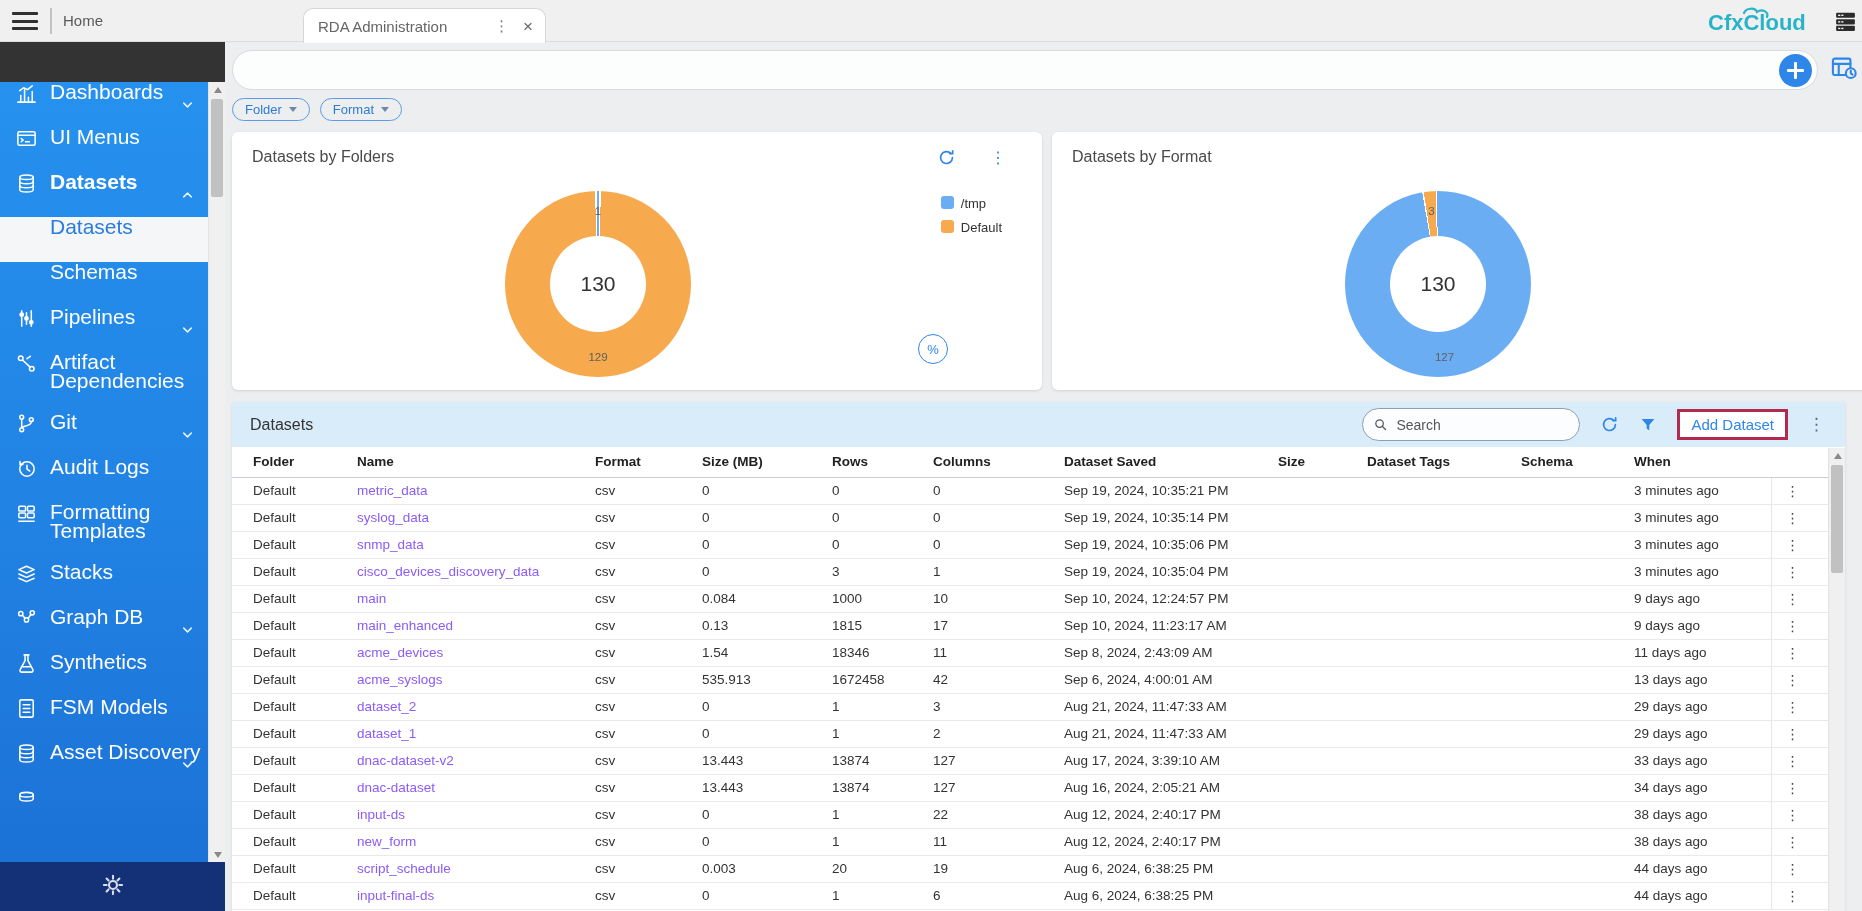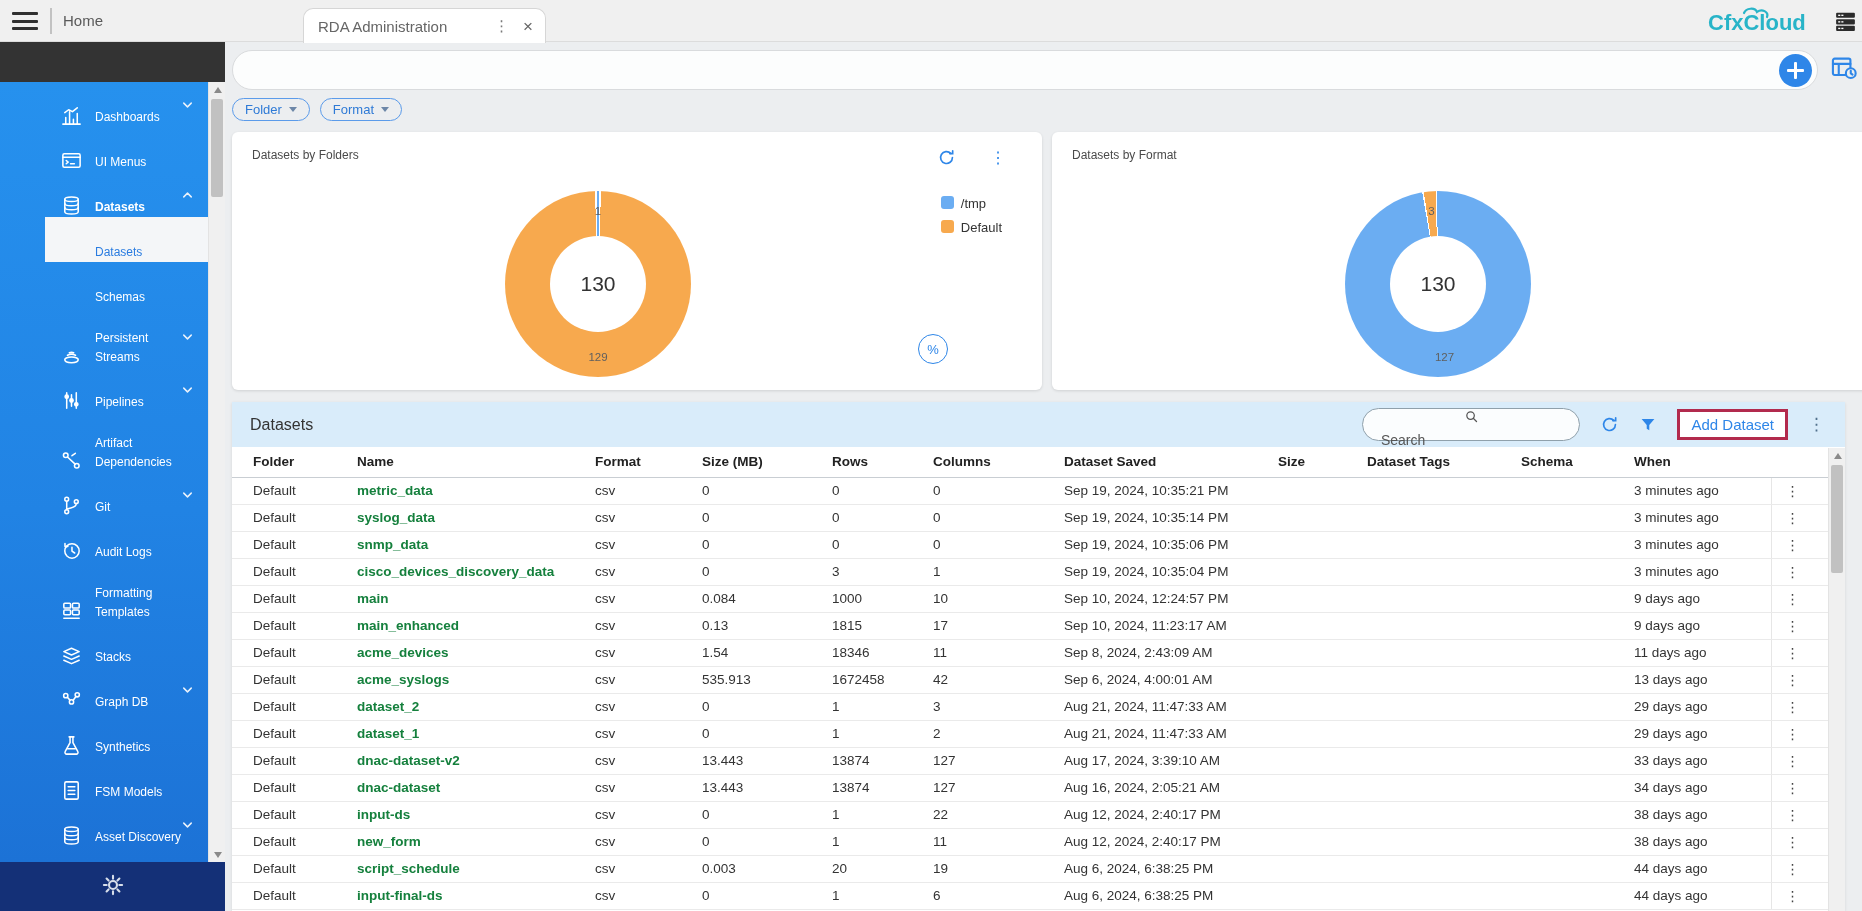--- a/index.html
+++ b/index.html
@@ -15,21 +15,21 @@
   .active-tab { position:absolute; left:303px; top:8px; width:243px; height:35px; background:#fff; border:1px solid #d6d6d6; border-bottom:none; border-radius:10px 10px 0 0; display:flex; align-items:center; padding:0 12px 0 14px; font-size:15px; color:#666; }
   .tab-kebab { margin-left:auto; color:#7a7a7a; font-size:15px; }
   .tab-close { margin-left:14px; color:#666; font-size:17px; line-height:1; }
   .brand { position:absolute; right:34px; top:6px; }
   .server-icon { position:absolute; right:4px; top:9px; }
 
   
   .side-topstrip { position:absolute; left:0; top:42px; width:225px; height:40px; background:#333; z-index:4; }
   .sidebar { position:absolute; left:0; top:82px; width:225px; height:780px; background:linear-gradient(180deg,#2691ee 0%, #2183e4 55%, #1c72d6 100%); overflow:hidden; z-index:4; }
   .side-nav { position:absolute; left:0; top:0; width:208px; }
-  .side-item { position:relative; min-height:45px; display:flex; align-items:flex-end; padding-left:15px; color:#fff; font-size:12px; cursor:pointer;margin-left:45px; }
+  .side-item { position:relative; min-height:45px; display:flex; align-items:flex-start; padding-left:15px; color:#fff; font-size:21px; cursor:pointer; }
   .side-item.twoline { min-height:60px; }
   .side-item .side-icon { width:23px; height:23px; margin-right:12px; flex:0 0 23px; color:#fff; }
   .side-icon svg { width:23px; height:23px; display:block; }
   .side-label { line-height:19px; }
   .side-item.active .side-label { font-weight:bold; }
   .side-item.sub { padding-left:50px; }
   .side-item.sub.active-sub { background:#f4f6f8; color:#2a7ce0; }
   .side-chevron { position:absolute; right:13px; top:50%; transform:translateY(-50%); width:15px; height:15px; color:#e8f1fb; }
   .side-chevron svg { width:15px; height:15px; display:block; }
   .side-chevron.up svg { transform:rotate(180deg); }
@@ -51,21 +51,21 @@
   .add-circle::after { content:""; position:absolute; left:15px; top:8px; width:3px; height:17px; background:#fff; border-radius:1px; }
   .grid-clock { position:absolute; left:1830px; top:54px; width:28px; height:28px; color:#2e86e8; cursor:pointer; z-index:3; }
   .chips { position:absolute; left:232px; top:98px; display:flex; gap:10px; z-index:3; }
   .chip { border:1px solid #5b9bea; color:#2e7ad6; font-size:13px; border-radius:13px; padding:3px 12px; display:flex; align-items:center; gap:7px; cursor:pointer; background:transparent; }
   .chip .caret { width:0; height:0; border-left:4px solid transparent; border-right:4px solid transparent; border-top:5px solid #6d87a8; }
 
   
   .card { position:absolute; top:132px; height:258px; background:#fff; border-radius:6px; box-shadow:0 1px 3px rgba(0,0,0,.12); }
   .card-1 { left:232px; width:810px; }
   .card-2 { left:1052px; width:959px; }
-  .card-title { position:absolute; left:20px; top:16px; font-size:12px; color:#4a4a4a; }
+  .card-title { position:absolute; left:20px; top:16px; font-size:16px; color:#4a4a4a; }
   .card-actions { position:absolute; top:16px; display:flex; align-items:center; gap:34px; }
   .card-1 .card-actions { right:36px; }
   .card-2 .card-actions { right:18px; }
   .icon-refresh { width:19px; height:19px; color:#2e86e8; cursor:pointer; }
   .icon-refresh svg { width:19px; height:19px; display:block; }
   .card-kebab { color:#2e86e8; font-size:16px; cursor:pointer; line-height:1; }
   .donut { position:absolute; top:59px; width:186px; height:186px; border-radius:50%; cursor:pointer; }
   .card-1 .donut { left:273px; }
   .card-2 .donut { left:293px; }
   .donut::after { content:""; position:absolute; inset:45px; background:#fff; border-radius:50%; }
@@ -79,34 +79,34 @@
   .legend-label { font-size:13px; color:#333; }
   .pct-btn { position:absolute; bottom:26px; width:30px; height:30px; border-radius:50%; border:1px solid #2e86e8; background:#fff; color:#2e86e8; font-size:13px; display:flex; align-items:center; justify-content:center; cursor:pointer; }
   .card-1 .pct-btn { right:94px; }
   .card-2 .pct-btn { right:52px; }
 
   
   .section { position:absolute; left:232px; top:402px; width:1613px; height:509px; background:#fff; box-shadow:0 1px 3px rgba(0,0,0,.1); }
   .section-header { height:45px; background:#d9ecfa; display:flex; align-items:center; padding:0 16px 0 18px; }
   .section-title { font-size:16px; color:#333; }
   .controls { margin-left:auto; display:flex; align-items:center; gap:20px; }
-  .tbl-search { width:218px; height:33px; border:1px solid #8fa0ab; border-radius:17px; background:#fbfdfe; display:flex; align-items:center; padding:0 10px; gap:8px;flex-direction:column; }
+  .tbl-search { width:218px; height:33px; border:1px solid #8fa0ab; border-radius:17px; background:#fbfdfe; display:flex; align-items:center; padding:0 10px; gap:8px; }
   .tbl-search svg { width:15px; height:15px; color:#555; flex:0 0 15px; }
   .tbl-search input { flex:1; min-width:0; border:none; outline:none; background:transparent; font-size:14px; color:#333; font-family:"Liberation Sans",sans-serif; }
   .tbl-search input::placeholder { color:#555; opacity:1; }
   .icon-funnel { width:18px; height:18px; color:#2e86e8; cursor:pointer; }
   .icon-funnel svg { width:18px; height:18px; display:block; }
   .add-box { border:3px solid #b22a4d; background:#fff; padding:4px 11px; color:#2e86e8; font-size:15px; cursor:pointer; white-space:nowrap; }
   .sec-kebab { color:#51708c; font-size:17px; cursor:pointer; line-height:1; margin-right:4px; }
 
   table { border-collapse:collapse; table-layout:fixed; width:1596px; }
   th { height:30px; text-align:left; font-size:13.5px; color:#222; font-weight:bold; border-bottom:1px solid #c9ced3; padding:0 8px 0 0; white-space:nowrap; overflow:hidden; }
   td { height:27px; font-size:13.5px; color:#333; border-bottom:1px solid #eaeaea; padding:0 8px 0 0; white-space:nowrap; overflow:hidden; }
   th:first-child, td:first-child { padding-left:21px; }
-  td.name { color:#15803d; cursor:pointer;font-weight:bold; }
+  td.name { color:#8b5cf6; cursor:pointer; }
   th.actions-col, td.actions-col { border-left:1px solid #e6e6e6; padding-left:14px; color:#444; font-size:14px; cursor:pointer; }
   th.actions-col { border-left:none; }
   .tbl-scroll { right:0; top:46px; bottom:0; }
 </style>
 </head>
 <body>
 
 <div class="app-header">
   <div class="hamburger">
       <div></div>
@@ -186,37 +186,20 @@
             <polyline points="6 9 12 15 18 9"></polyline>
           </svg>
         </span>
       </div>
       <div class="side-item sub active-sub">
         <span class="side-label">Datasets</span>
       </div>
       <div class="side-item sub">
         <span class="side-label">Schemas</span>
       </div>
-      <div class="side-item twoline">
-        <span class="side-icon">
-          <svg viewBox="0 0 24 24" fill="none" stroke="currentColor" stroke-width="1.6" stroke-linecap="round" stroke-linejoin="round">
-            <ellipse cx="12" cy="16.5" rx="7" ry="3"></ellipse>
-            <path d="M7.8 11.8a7.5 5.5 0 0 1 8.4 0M9.7 9.2a4.6 3.2 0 0 1 4.6 0"></path>
-          </svg>
-        </span>
-        <span class="side-label">
-          <div>Persistent</div>
-          <div>Streams</div>
-        </span>
-        <span class="side-chevron">
-          <svg viewBox="0 0 24 24" fill="none" stroke="currentColor" stroke-width="2.4" stroke-linecap="round" stroke-linejoin="round">
-            <polyline points="6 9 12 15 18 9"></polyline>
-          </svg>
-        </span>
-      </div>
       <div class="side-item">
         <span class="side-icon">
           <svg viewBox="0 0 24 24" fill="none" stroke="currentColor" stroke-width="1.6" stroke-linecap="round" stroke-linejoin="round">
             <path d="M7 4v16M12 6v12M17 4v16"></path>
             <circle cx="7" cy="8" r="1.7" fill="currentColor"></circle>
             <circle cx="12" cy="12" r="1.7" fill="currentColor"></circle>
             <circle cx="17" cy="16" r="1.7" fill="currentColor"></circle>
           </svg>
         </span>
         <span class="side-label">Pipelines</span>

